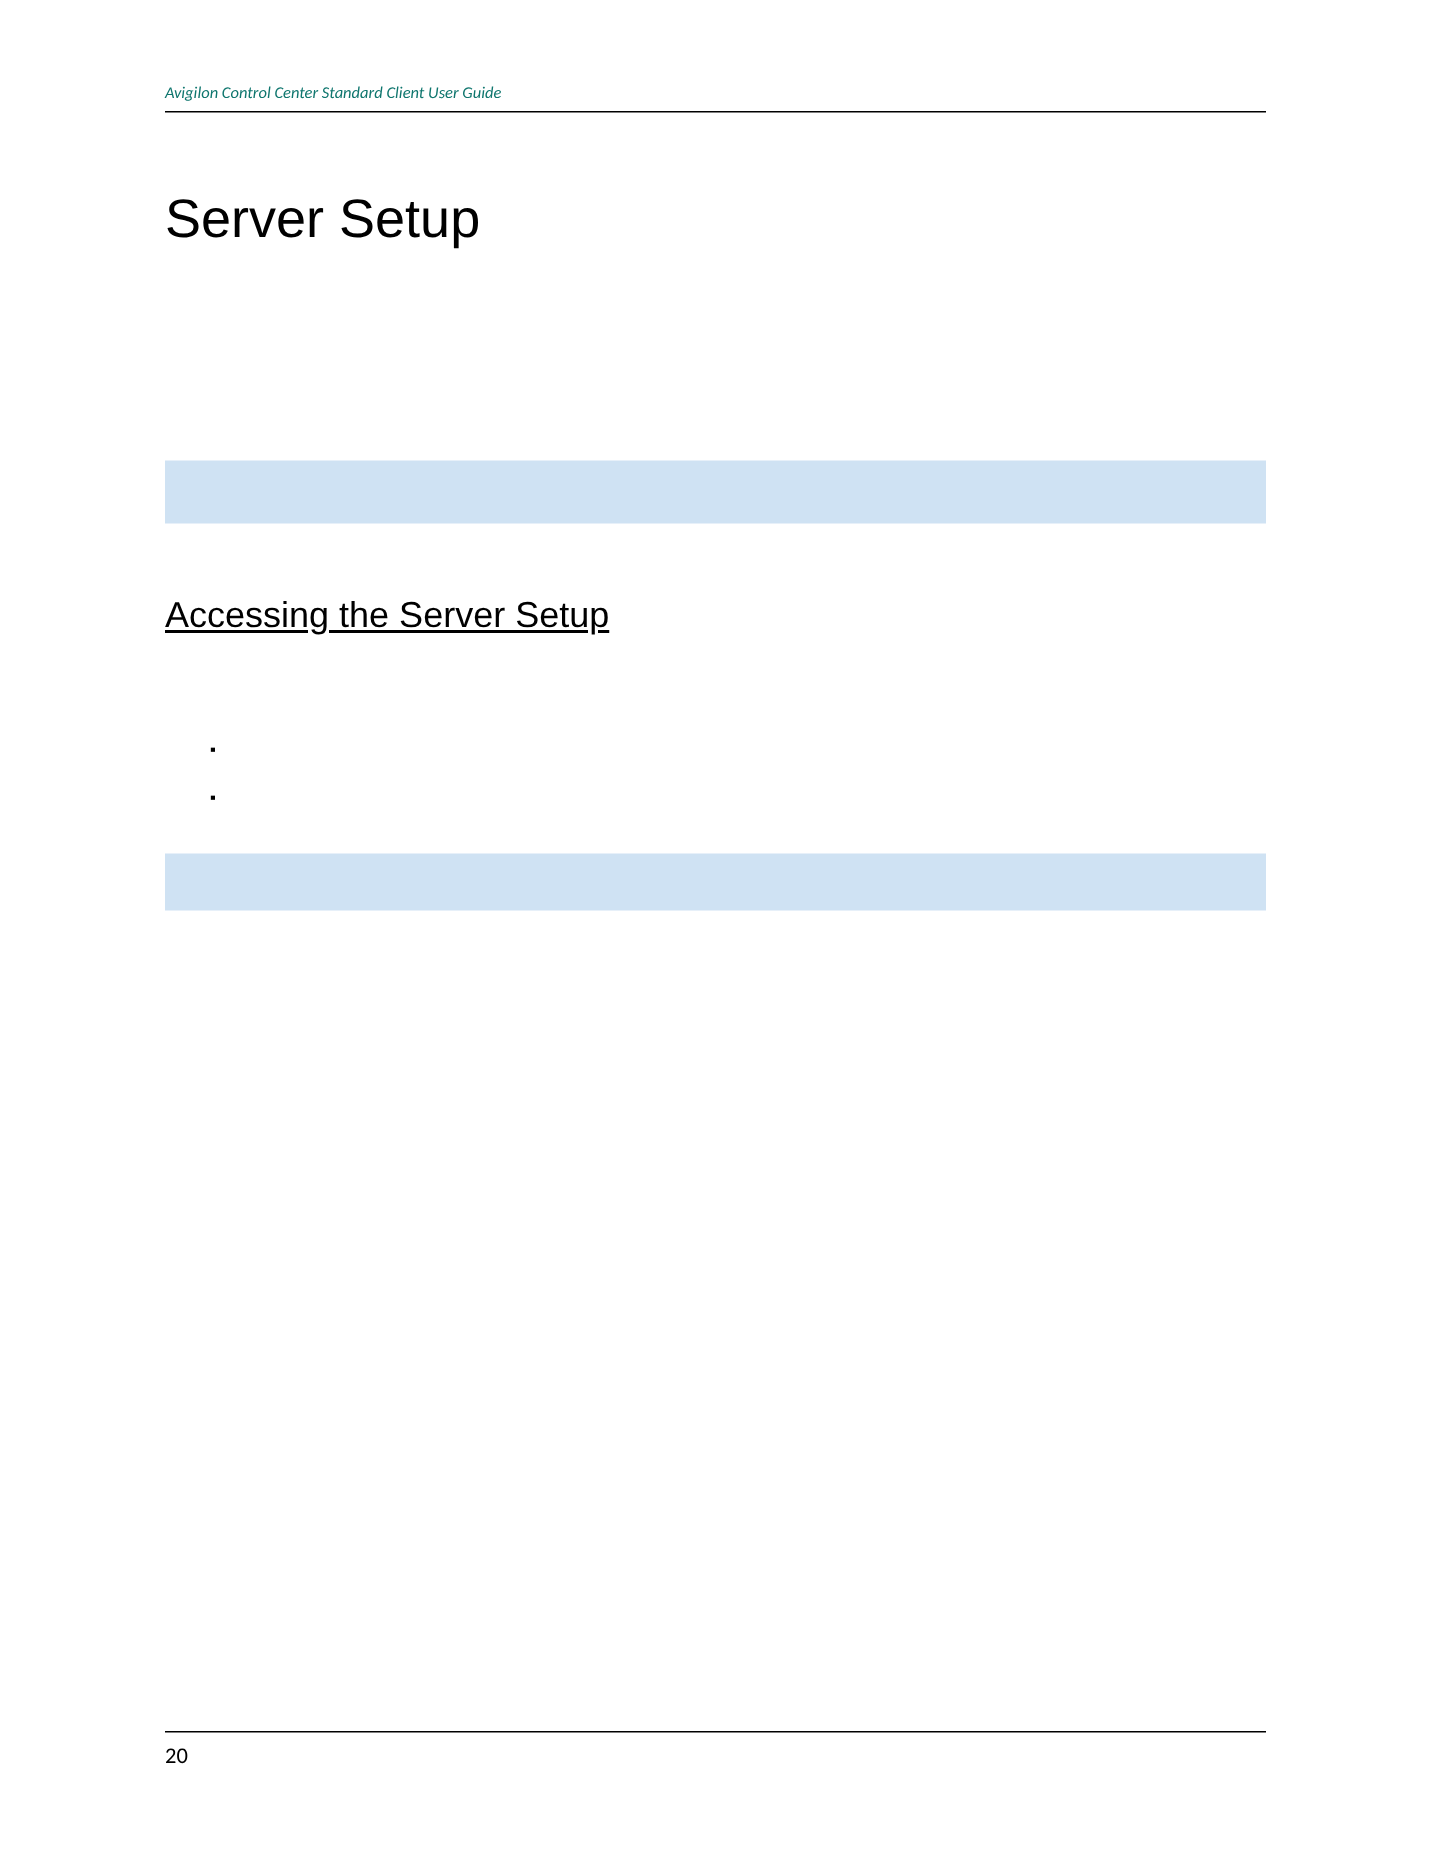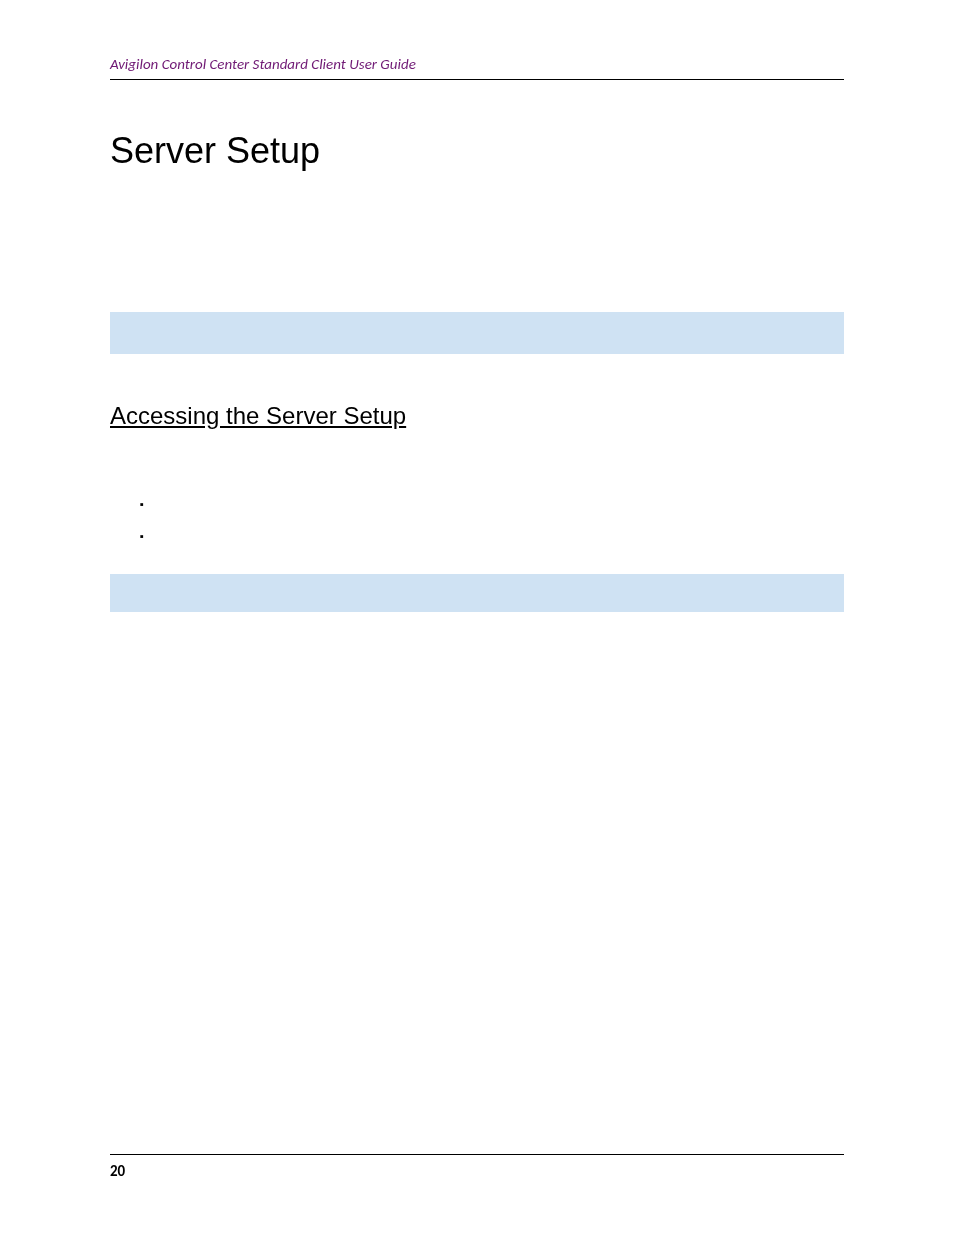--- a/index.html
+++ b/index.html
@@ -14,22 +14,22 @@
       font-family: Calibri, Arial, sans-serif;
       position: relative;
     }
     .page {
       padding: 55px 110px 60px 110px;
       height: 100%;
       position: relative;
     }
     .header {
       font-style: italic;
-      font-size: 15px;
-      color: #701a75;
+      font-size: 11px;
+      color: #0f766e;
       padding-bottom: 6px;
       border-bottom: 1px solid #000;
       margin-bottom: 50px;
     }
     .chapter-title {
       font-size: 36px;
       font-weight: 300;
       color: #000000;
       margin-bottom: 140px;
       font-family: Arial, sans-serif;
@@ -74,21 +74,21 @@
     }
     .footer {
       position: absolute;
       bottom: 55px;
       left: 110px;
       right: 110px;
       border-top: 1px solid #000;
       padding-top: 6px;
     }
     .page-number {
-      font-weight: bold;
+      font-weight: normal;
       font-size: 15px;
     }
   </style>
 </head>
 <body>
 
 <div class="page">
   <div class="header">
     <span>Avigilon Control Center Standard Client User Guide</span>
   </div>

